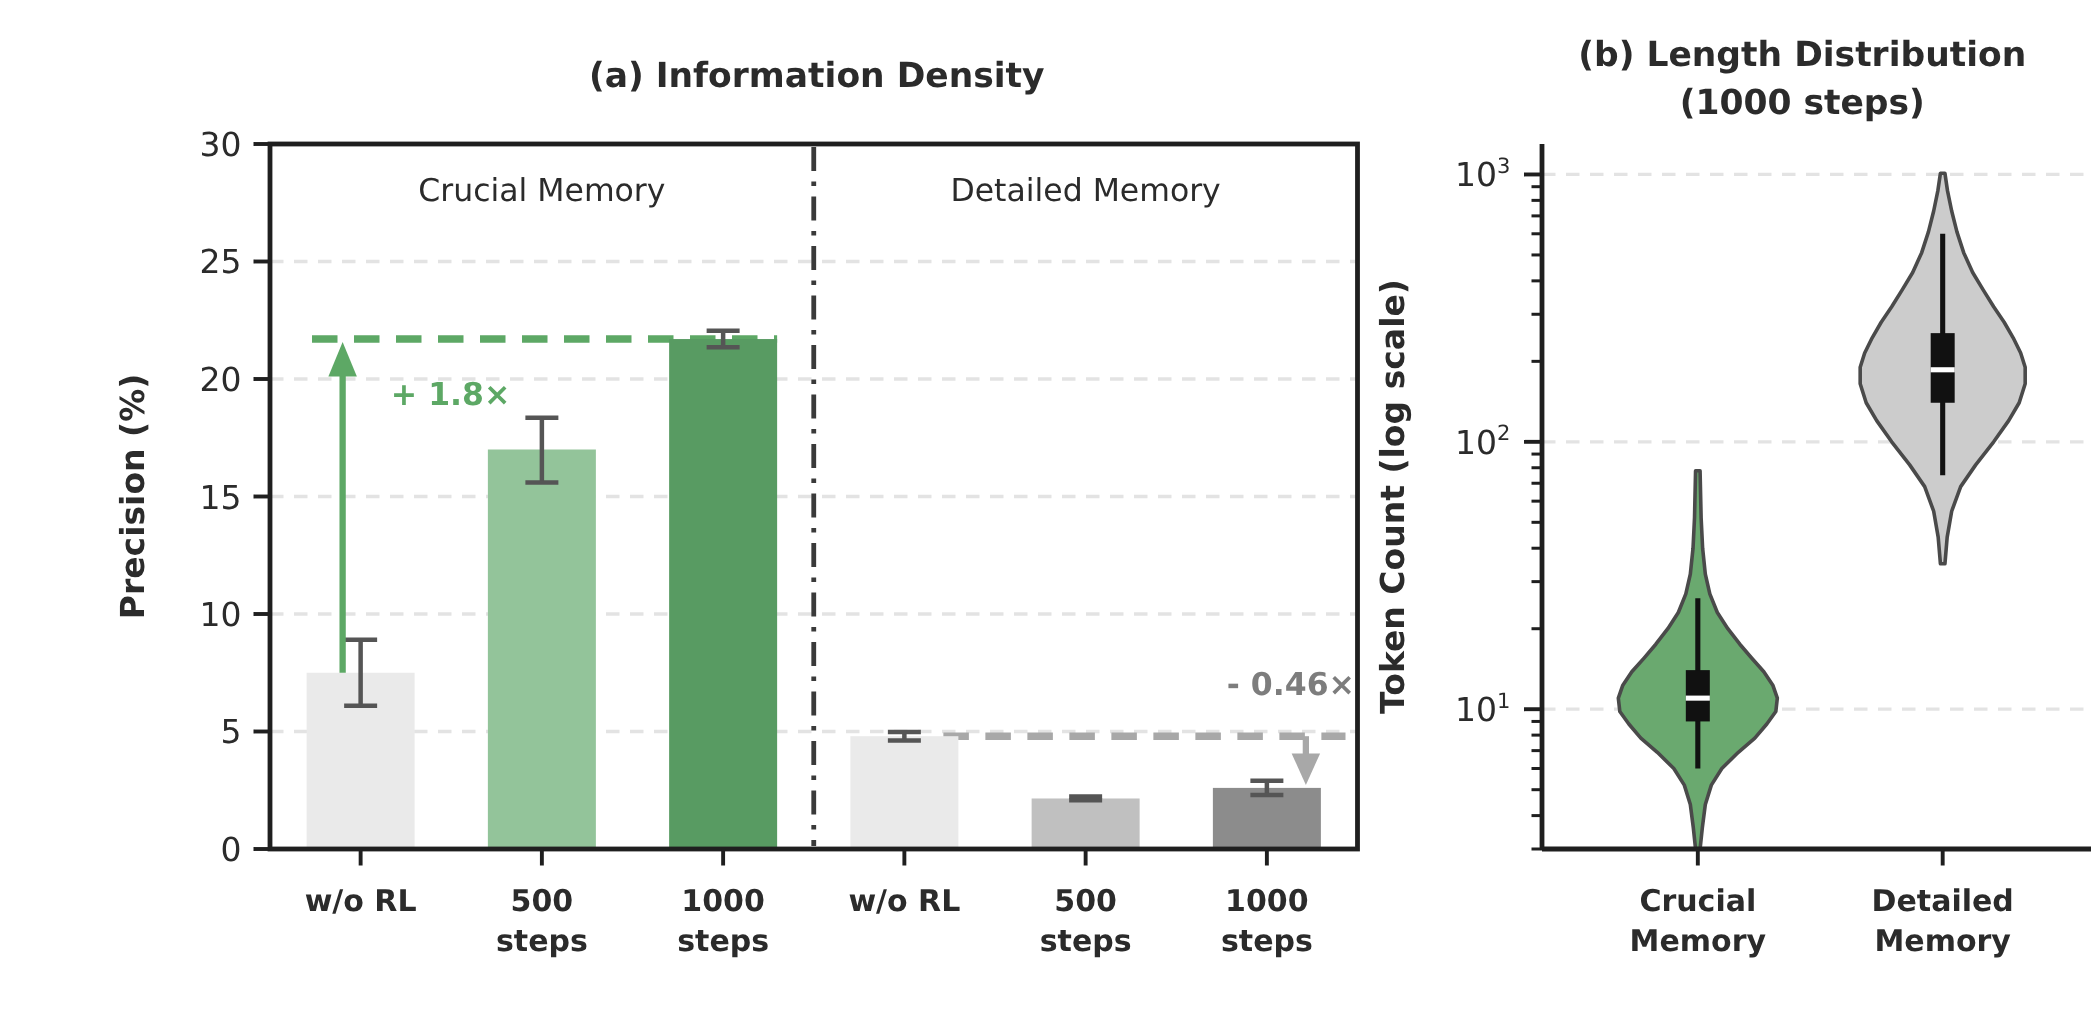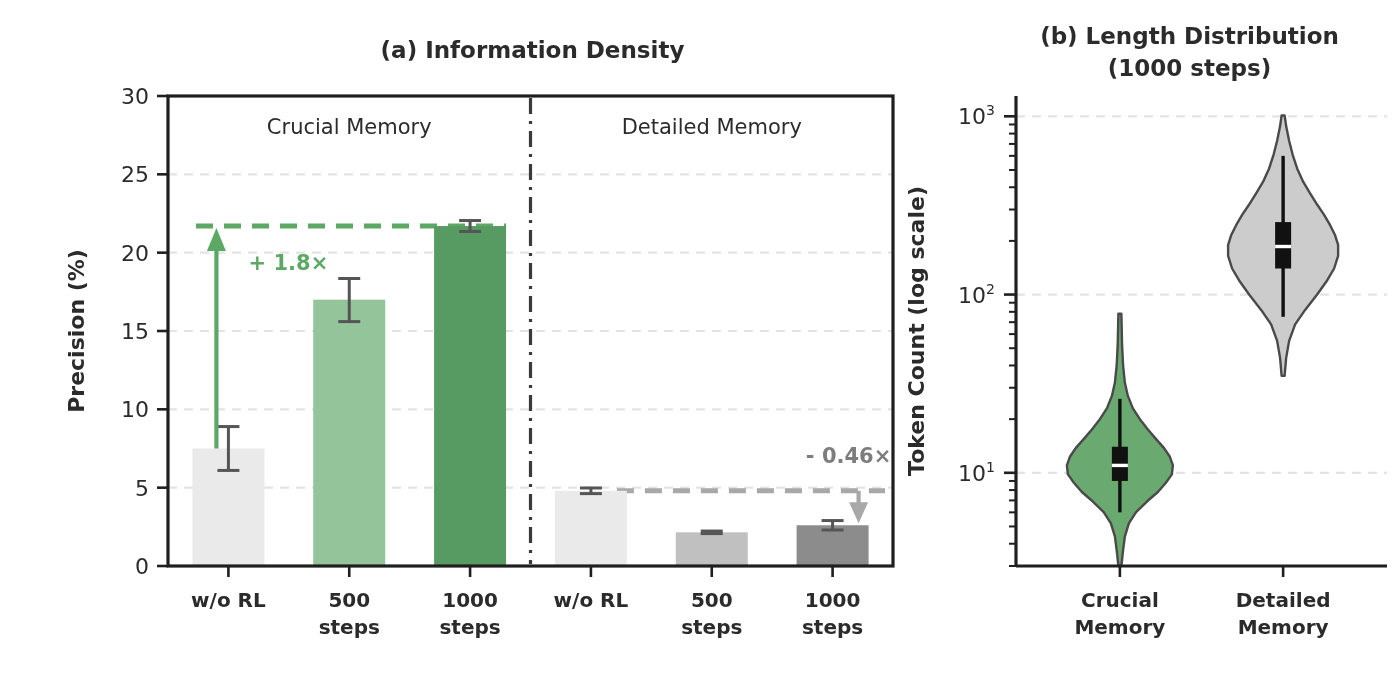--- a/index.html
+++ b/index.html
@@ -9,21 +9,21 @@
   }
   body {
     width: 1394px;
     height: 684px;
     font-family: "DejaVu Sans", sans-serif;
     overflow: hidden;
     position: relative;
   }
   #figure {
     position: absolute;
-    left: 5px; top: 0;
+    left: 17px; top: 0;
     width: 1375px;
     height: 684px;
   }
   .panel-title {
     font-weight: bold;
     fill: #2b2b2b;
     font-size: 23px;
     font-family: "DejaVu Sans", sans-serif;
     text-anchor: middle;
   }

